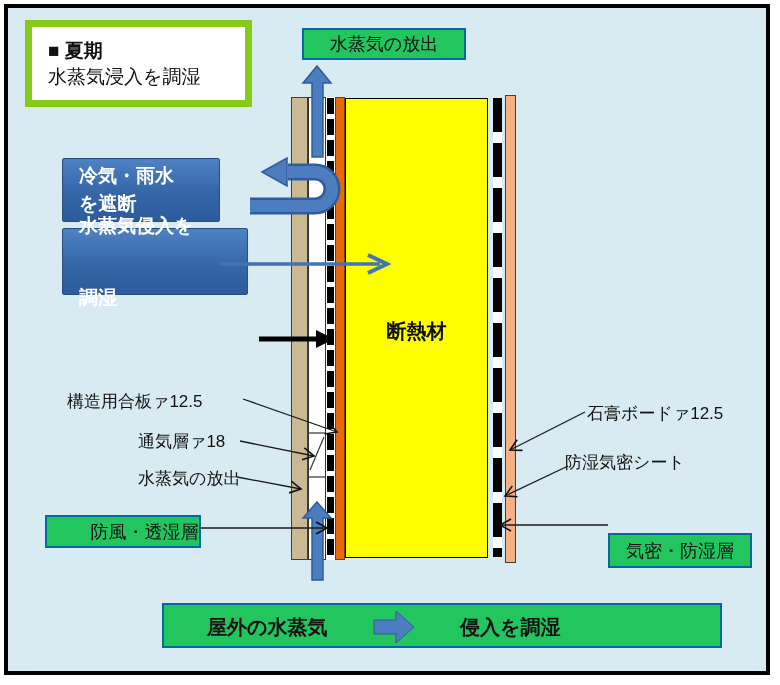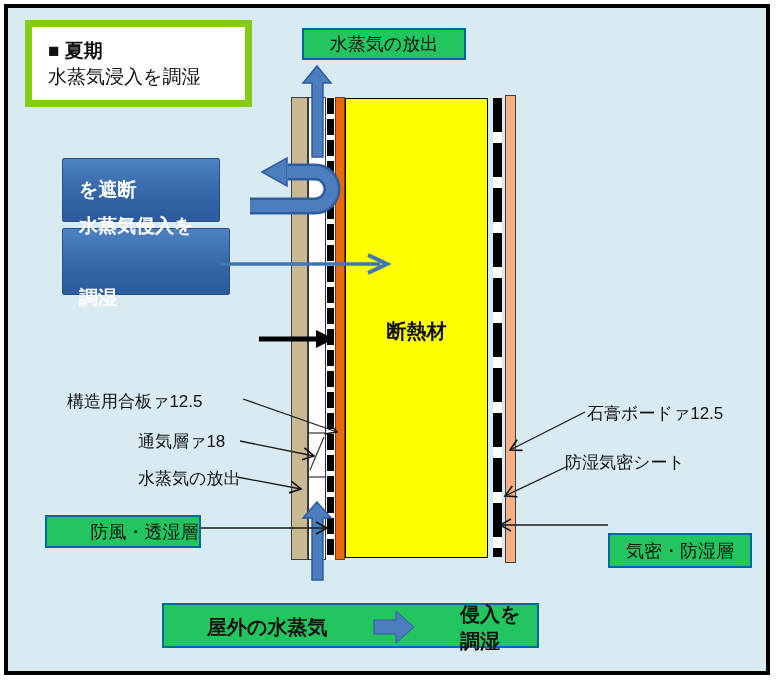--- a/index.html
+++ b/index.html
@@ -33,29 +33,29 @@
   }
   .legend .t1{font-weight:bold;}
   .topbox{left:302px;top:28px;width:164px;height:32px;font-size:18px;}
   .box-blue{
     background:linear-gradient(180deg,#4d82c3 0%,#3566a8 55%,#2d5b9d 100%);
     border:1px solid #27507f;color:#fff;flex-direction:column;
     align-items:flex-start;justify-content:center;padding-left:16px;
     font-size:19px;font-weight:600;line-height:28px;border-radius:2px;
   }
   .blue1{left:62px;top:158px;width:158px;height:64px;}
-  .blue2{left:62px;top:228px;width:168px;height:67px;gap:44px;}
+  .blue2{left:62px;top:228px;width:186px;height:67px;gap:44px;}
   .product{
     left:35px;top:318px;width:222px;height:37px;background:#9cc2e5;
     border:2px solid #1f1f1f;font-size:19px;font-weight:bold;color:#000;
   }
   .plain{position:absolute;white-space:nowrap;font-size:17px;color:#111;}
   .windproof{left:45px;top:515px;width:156px;height:33px;font-size:18px;padding-left:43px;}
   .airtight{left:608px;top:533px;width:144px;height:35px;font-size:18px;}
-  .bottombox{left:162px;top:603px;width:377px;height:45px;}
+  .bottombox{left:162px;top:603px;width:560px;height:45px;}
   .bottombox span{position:absolute;top:0;height:45px;display:flex;align-items:center;font-size:20px;font-weight:600;color:#111;}
   .bt-left{left:43px;}
   .bt-right{left:270px;margin-left:26px;}
   .overlay{position:absolute;left:0;top:0;width:780px;height:685px;pointer-events:none;}
 </style>
 </head>
 <body>
 
 <div class="canvas">
   <div class="frame"></div>
@@ -70,20 +70,21 @@
   <div class="ins-label">断熱材</div>
 
   <div class="box legend">
     <div class="t1">■ 夏期</div>
     <div class="t2">水蒸気浸入を調湿</div>
   </div>
 
   <div class="box box-white topbox">水蒸気の放出</div>
 
   <div class="box box-blue blue1">
+    <div>冷気・雨水</div>
     <div>を遮断</div>
   </div>
   <div class="box box-blue blue2">
     <div>水蒸気侵入を</div>
     <div>調湿</div>
   </div>
 
 
   <div class="plain" style="left:67px;top:390px;text-align:right;">構造用合板ァ12.5</div>
   <div class="plain" style="left:138px;top:430px;">通気層ァ18</div>

